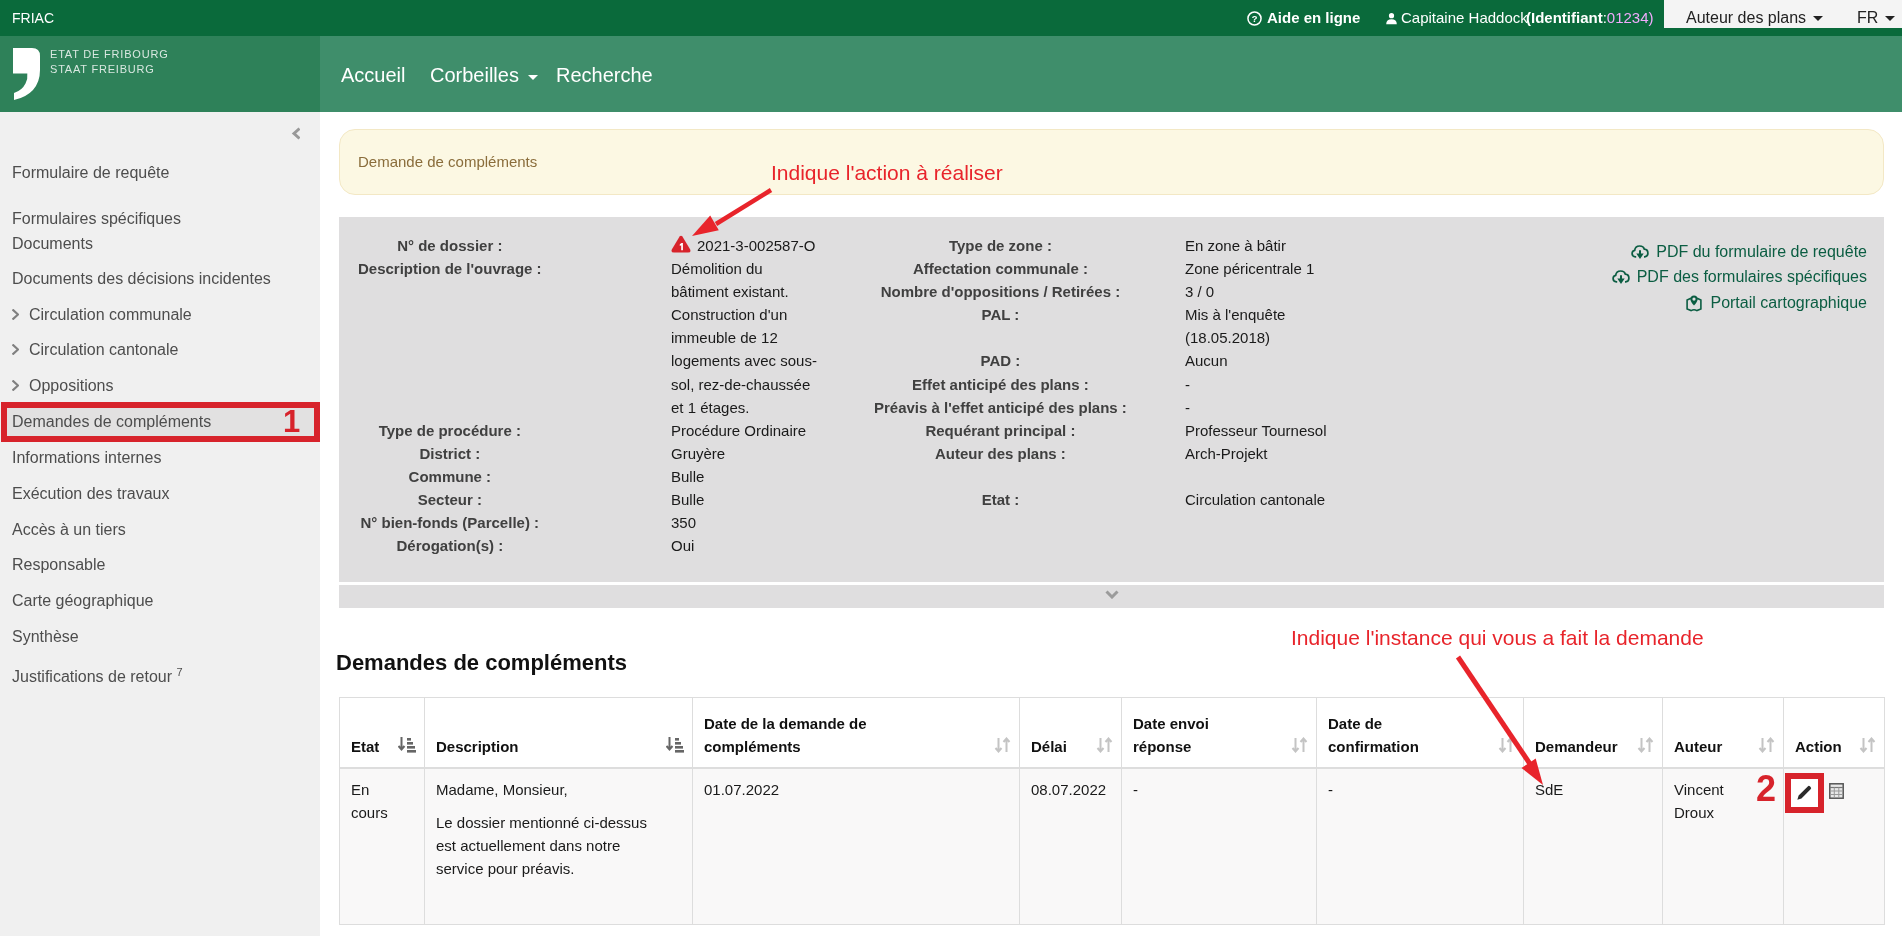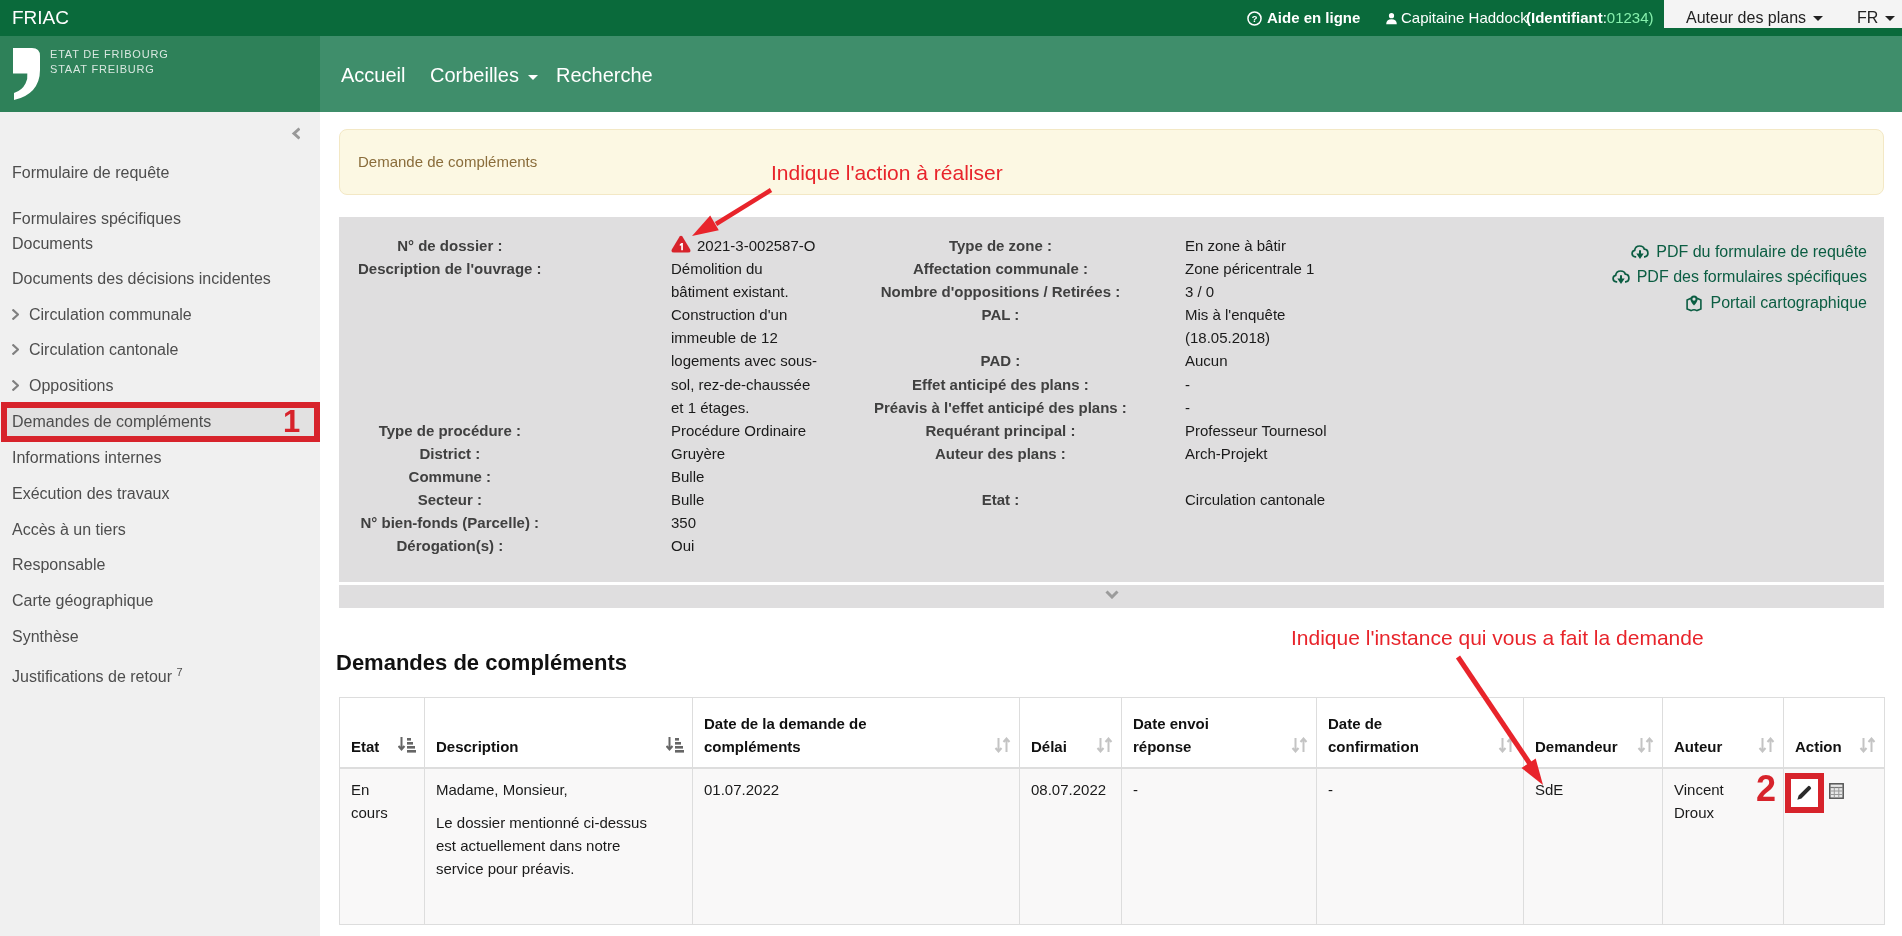--- a/index.html
+++ b/index.html
@@ -2,21 +2,21 @@
 <html lang="fr"><head>
 <meta charset="utf-8">
 <title>FRIAC</title>
 <style>
 * { margin:0; padding:0; box-sizing:border-box; }
 html,body { width:1902px; height:936px; overflow:hidden; background:#fff;
   font-family:"Liberation Sans", sans-serif; }
 
 
 .topbar { position:absolute; left:0; top:0; width:1902px; height:36px; background:#0A6A3B; color:#fff; }
-.brand { position:absolute; left:12px; top:0; height:28px; line-height:36px; font-size:19px; color:#fff; }
+.brand { position:absolute; left:12px; top:0; height:28px; line-height:36px; font-size:14px; color:#fff; }
 .tb-item { position:absolute; top:0; height:36px; line-height:36px; font-size:15px; color:#fff; white-space:nowrap; }
 .whitebox { position:absolute; left:1664px; top:0; width:238px; height:28px; background:#f4f4f4; color:#222; }
 .wb-item { position:absolute; top:0; height:36px; line-height:36px; font-size:16px; color:#222; white-space:nowrap; }
 .caret { display:inline-block; width:0; height:0; border-left:5px solid transparent; border-right:5px solid transparent; border-top:5px solid #222; vertical-align:2px; margin-left:7px; }
 .caret.w { border-top-color:#fff; }
 
 
 .navband { position:absolute; left:0; top:36px; width:1902px; height:76px; background:#3F8E6B; }
 .logoblock { position:absolute; left:0; top:0; width:320px; height:76px; background:#2E8159; }
 .logotxt { position:absolute; left:50px; top:11px; font-size:11px; letter-spacing:0.8px; color:rgba(255,255,255,0.82); line-height:15px; }
@@ -26,21 +26,21 @@
 .sidebar { position:absolute; left:0; top:112px; width:320px; height:824px; background:#F0F0F0; }
 .mi { position:absolute; left:12px; height:20px; line-height:20px; font-size:16px; color:#4d4d4d; white-space:nowrap; }
 .mi .chev { display:inline-block; margin-right:10px; }
 .sel-bg { position:absolute; left:8px; top:408px; width:304px; height:28px; background:#E2E1E1; }
 .sel-txt { position:absolute; z-index:2; left:12px; top:412px; height:20px; line-height:20px; font-size:16px; color:#4d4d4d; }
 .redbox1 { position:absolute; left:1px; top:402px; width:319px; height:40px; border:6px solid #D7232B; background:#E2E1E1; }
 .rednum1 { position:absolute; z-index:3; left:283px; top:405px; font-size:31px; font-weight:bold; color:#D7232B; line-height:34px; }
 .collapse-ic { position:absolute; left:291px; top:15px; }
 
 
-.alert { position:absolute; left:339px; top:129px; width:1545px; height:66px; background:#FCF8E3; border:1px solid #F3E8C5; border-radius:8px; }
+.alert { position:absolute; left:339px; top:129px; width:1545px; height:66px; background:#FCF8E3; border:1px solid #F3E8C5; border-radius:16px; }
 .alert span { position:absolute; left:18px; top:0; height:63px; line-height:63px; font-size:15px; color:#8A6D3B; }
 
 
 .panel { position:absolute; left:339px; top:217px; width:1545px; height:365px; background:#DFDEDF; font-size:15px; color:#1a1a1a; }
 .pcol { position:absolute; top:17px; line-height:23.1px; white-space:nowrap; }
 .pcol.bold div { font-weight:bold; color:#404040;text-align:center; }
 .c1 { left:19px; }
 .c2 { left:332px; }
 .c3 { left:535px; }
 .c4 { left:846px; }
@@ -82,21 +82,21 @@
       <circle cx="8" cy="8" r="7" fill="none" stroke="#fff" stroke-width="1.6"></circle>
       <text x="8" y="11.5" text-anchor="middle" font-size="10" font-weight="bold" fill="#fff" font-family="Liberation Sans">?</text>
     </svg><b>Aide en ligne</b>
   </div>
   <div class="tb-item" style="left:1385px;">
     <svg width="13" height="13" viewBox="0 0 16 16" style="vertical-align:-2px; margin-right:3px;">
       <circle cx="8" cy="4.5" r="3.2" fill="#fff"></circle>
       <path d="M1.5 15 Q1.5 8.8 8 8.8 Q14.5 8.8 14.5 15 Z" fill="#fff"></path>
     </svg>Capitaine Haddock
   </div>
-  <div class="tb-item" style="left:1526px;"><b>(Identifiant</b>:<span style="color:#86efac;text-align:center;">01234)</span></div>
+  <div class="tb-item" style="left:1526px;"><b>(Identifiant</b>:<span style="color:#f0abfc;text-align:center;">01234)</span></div>
   <div class="whitebox">
     <div class="wb-item" style="left:22px;">Auteur des plans<span class="caret"></span></div>
     <div class="wb-item" style="left:193px;">FR<span class="caret"></span></div>
   </div>
 </div>
 
 <div class="navband">
   <div class="logoblock">
     <svg width="27" height="52" viewBox="0 0 27 52" style="position:absolute; left:13px; top:12px;">
       <path fill="#fff" d="M0,0 H19 Q27,0 27,8 V22 Q27,34 20,42 Q13,49.5 1,52 L1,45 Q9,42.5 12.5,35.5 Q15,30.5 14.3,25.5 L0,25.5 Z"></path>

